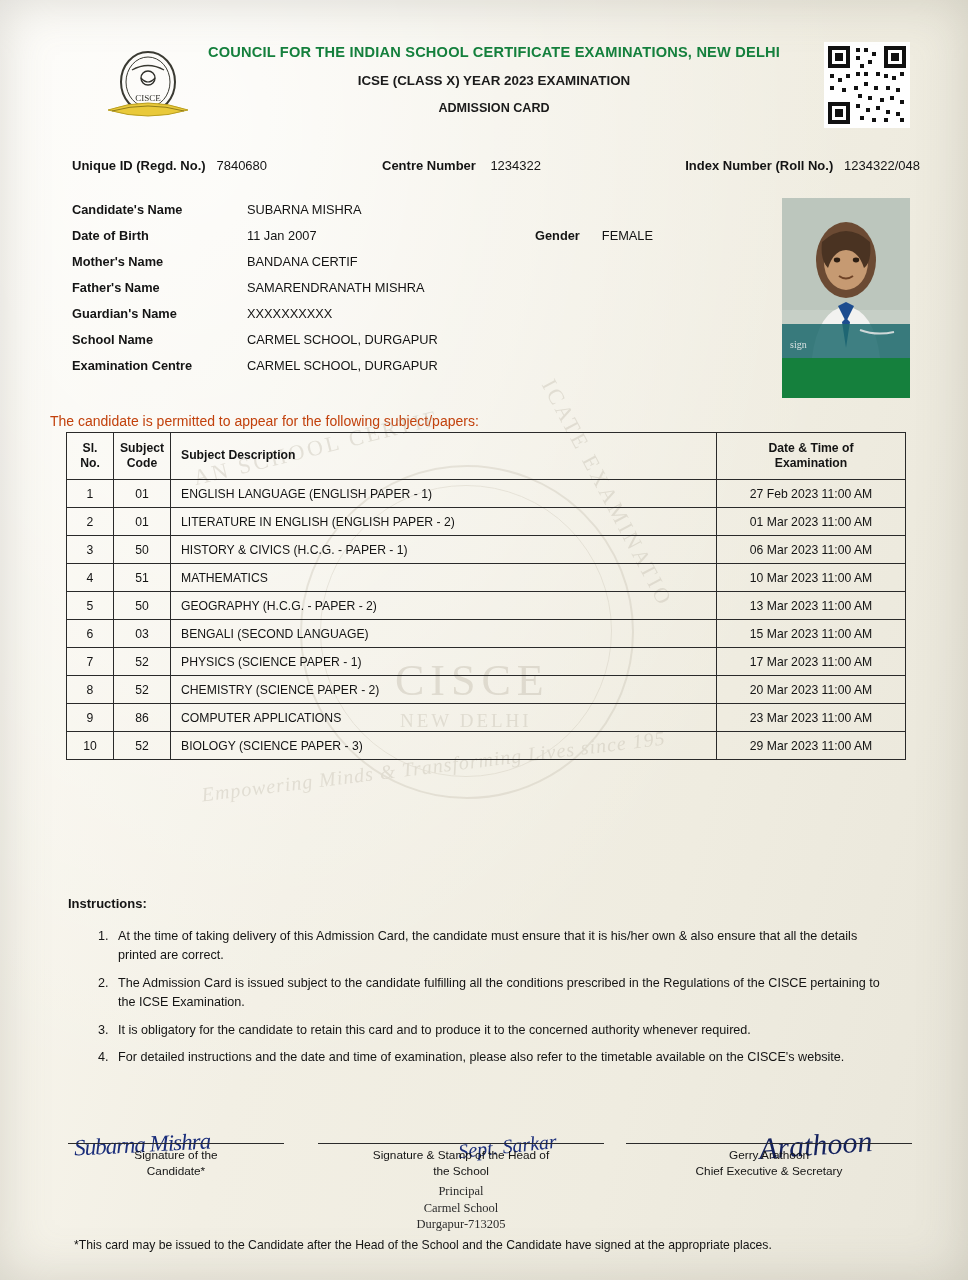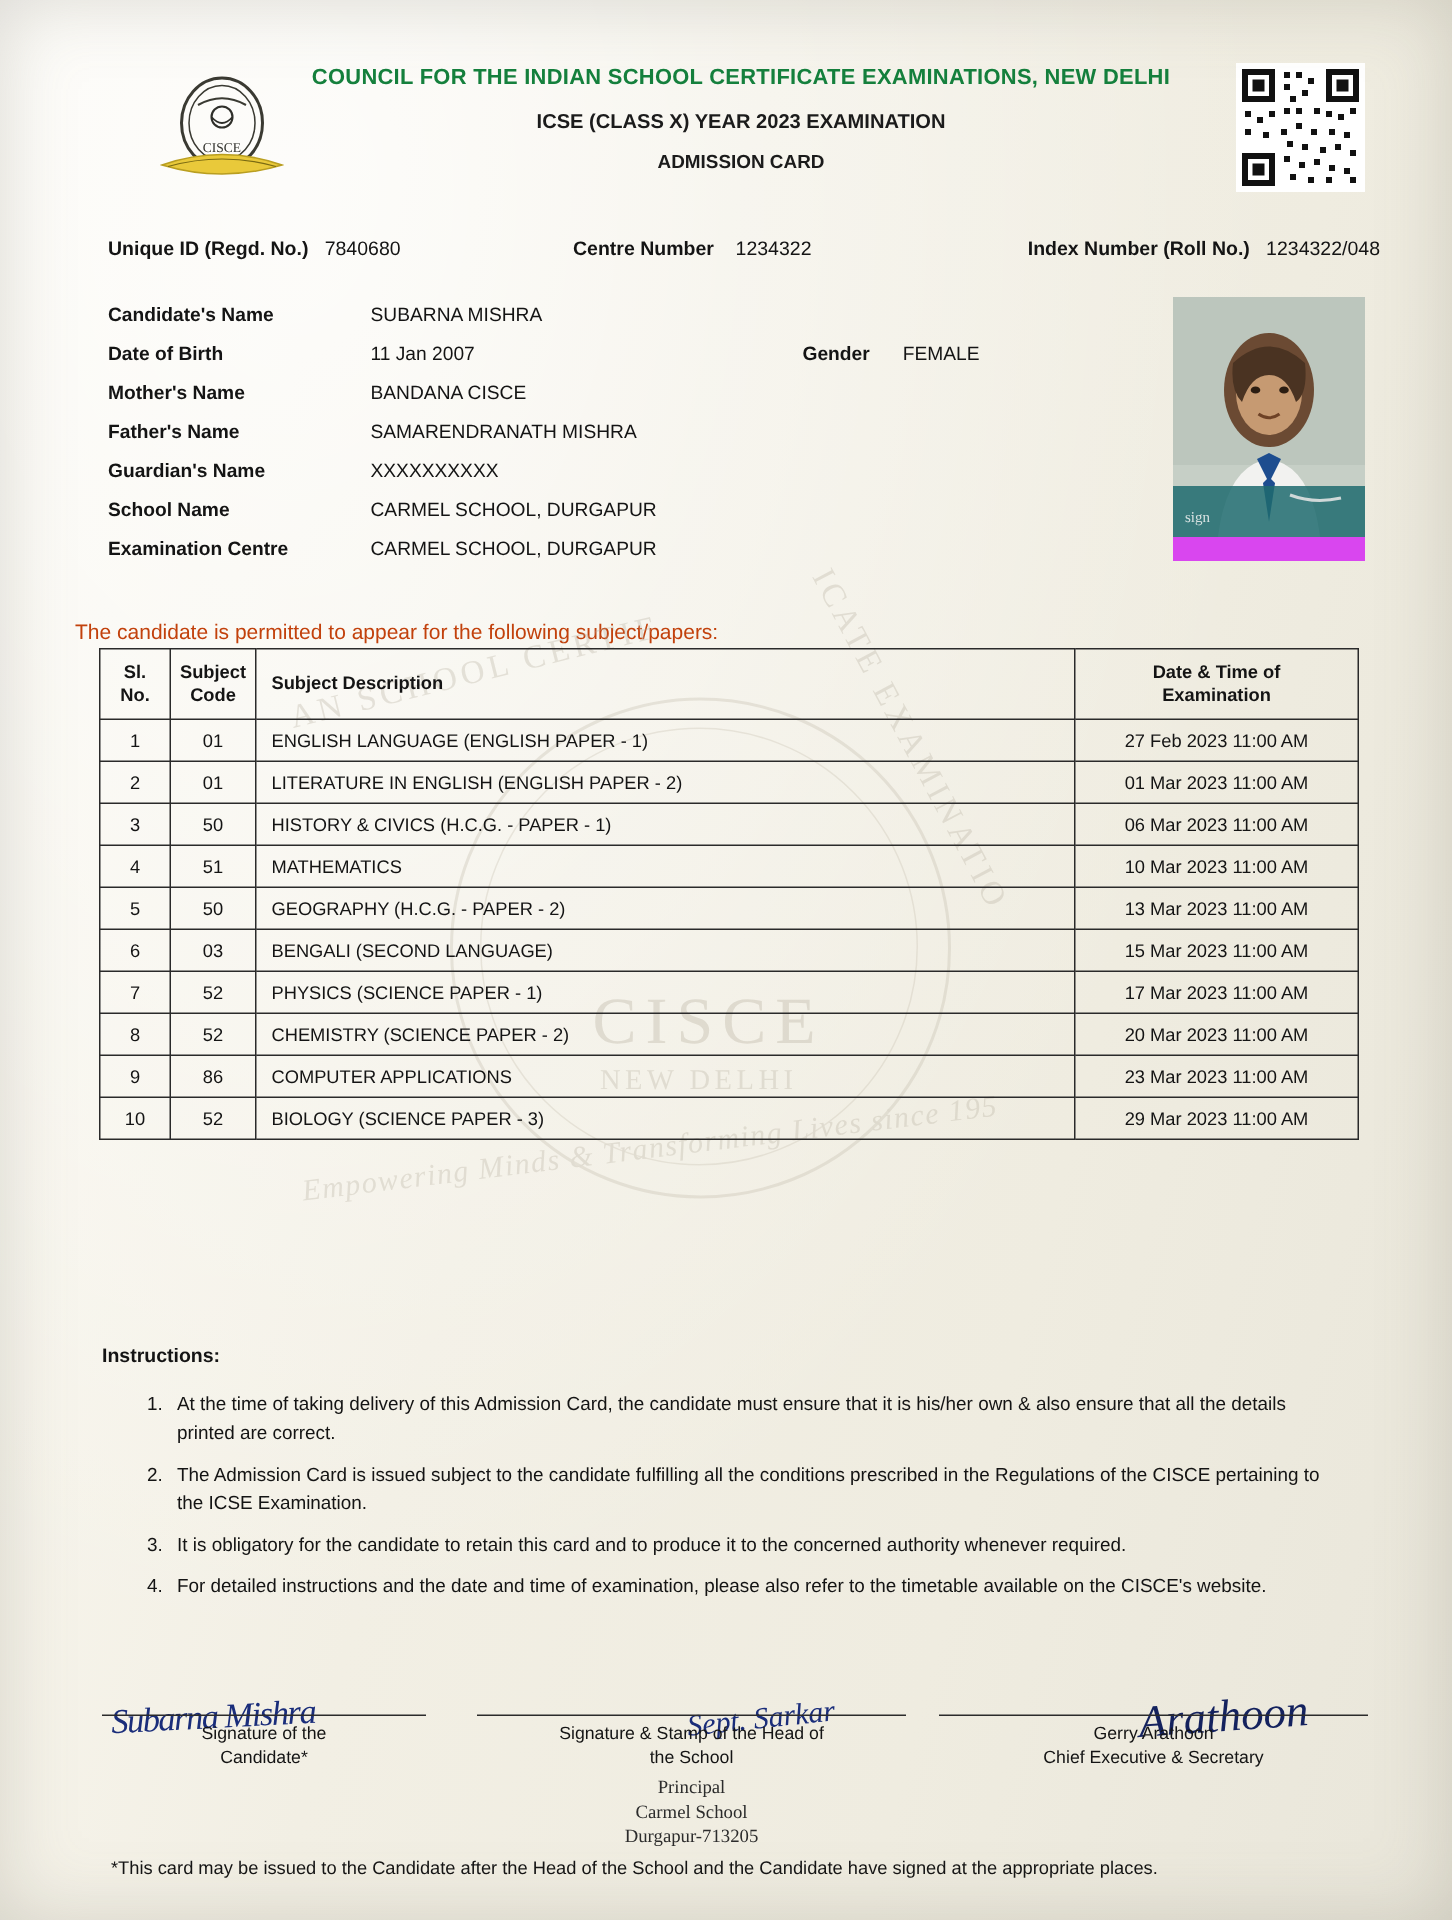--- a/index.html
+++ b/index.html
@@ -125,22 +125,22 @@
     font-weight: bold;
   }
   .drow .g-val { margin-left: 22px; }
   .dname-val { width: 250px; }
 
   .photo {
     position: absolute;
     right: 58px;
     top: 198px;
     width: 128px;
-    height: 176px;
-    background: #d946ef;
+    height: 200px;
+    background: #15803d;
     overflow: hidden;
     text-align: center;
   }
   .photo svg { display: block; }
 
   
   .permitted {
     position: absolute;
     left: 50px;
     top: 413px;
@@ -437,21 +437,21 @@
         <div class="v">SUBARNA MISHRA</div>
       </div>
       <div class="drow">
         <div class="k">Date of Birth</div>
         <div class="v dname-val">11 Jan 2007</div>
         <div class="g-lbl">Gender</div>
         <div class="g-val">FEMALE</div>
       </div>
       <div class="drow">
         <div class="k">Mother's Name</div>
-        <div class="v">BANDANA CISCE</div>
+        <div class="v">BANDANA CERTIF</div>
       </div>
       <div class="drow">
         <div class="k">Father's Name</div>
         <div class="v">SAMARENDRANATH MISHRA</div>
       </div>
       <div class="drow">
         <div class="k">Guardian's Name</div>
         <div class="v">XXXXXXXXXX</div>
       </div>
       <div class="drow">

